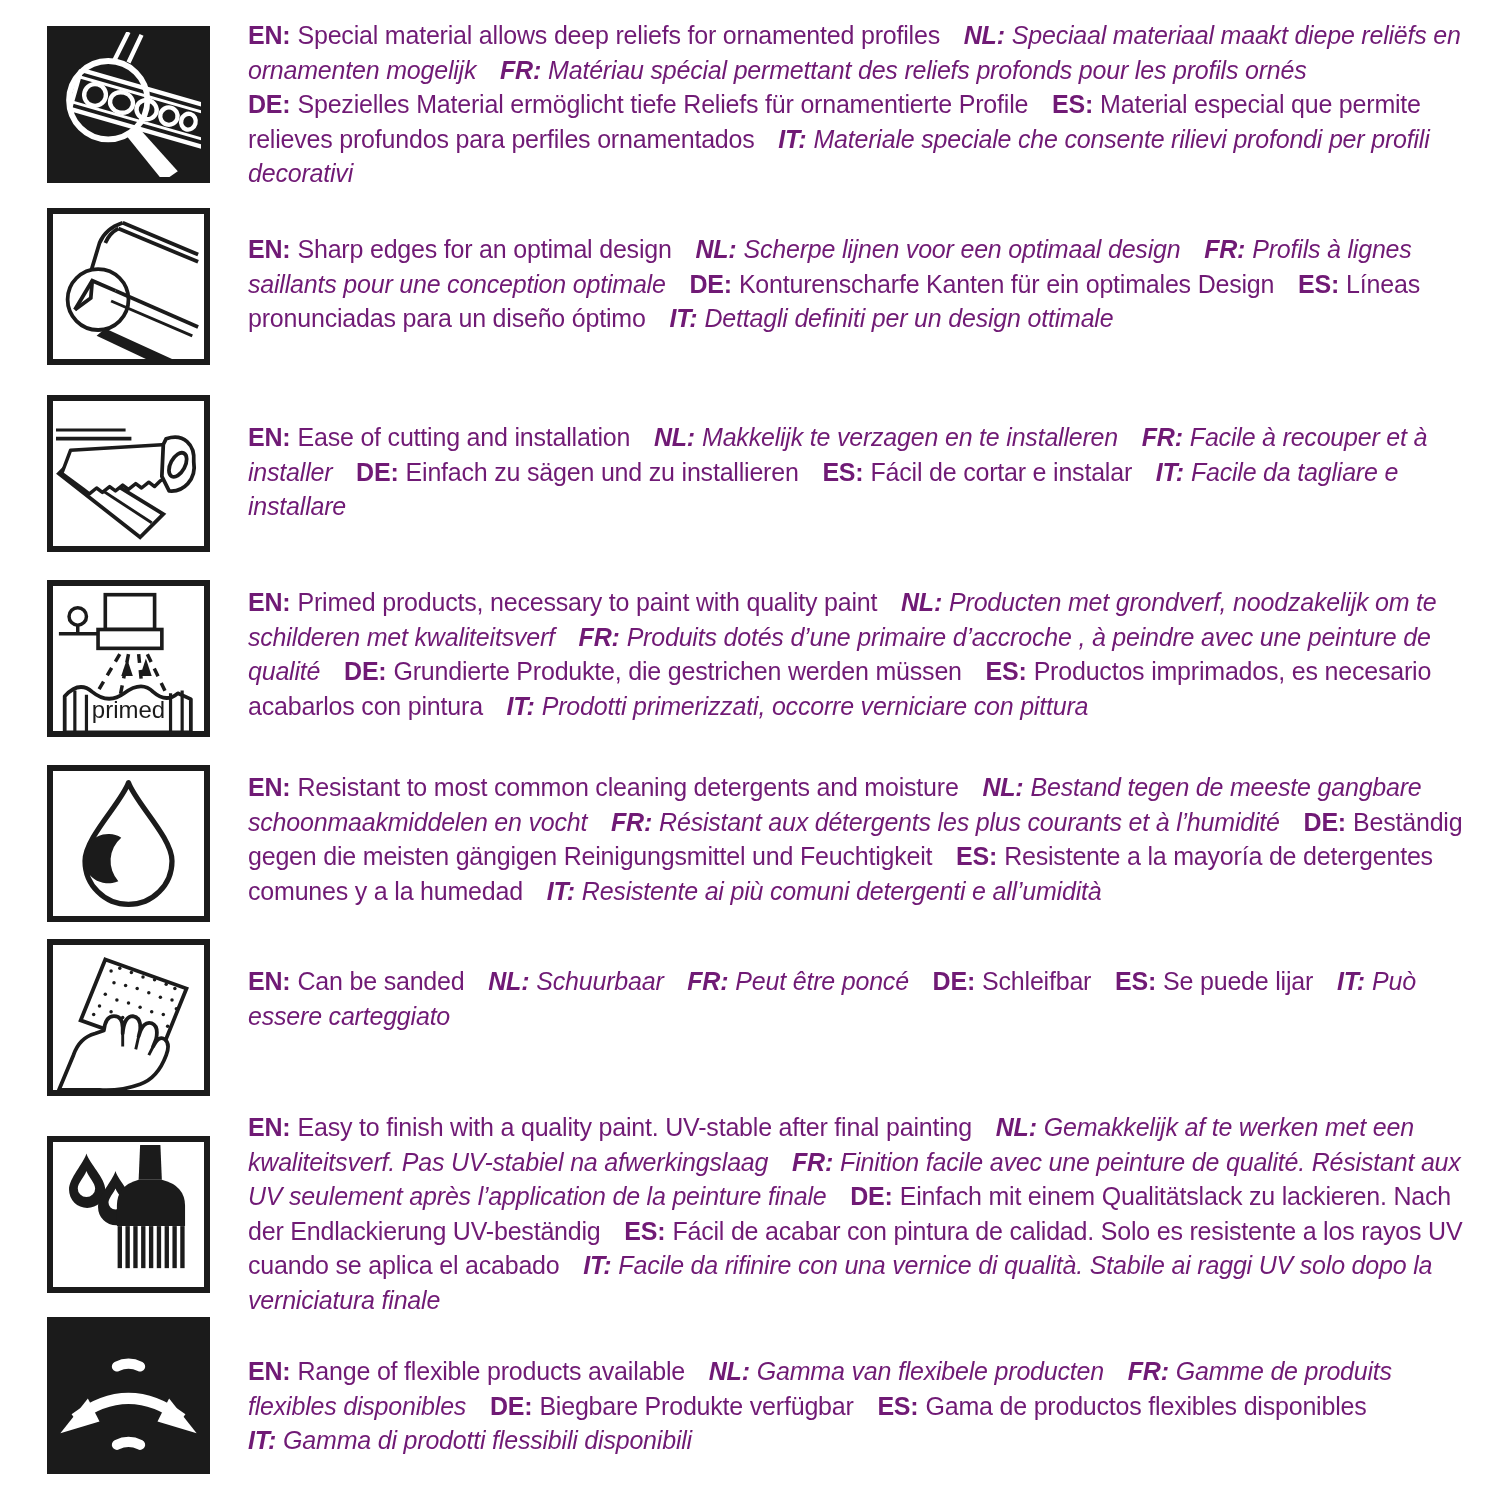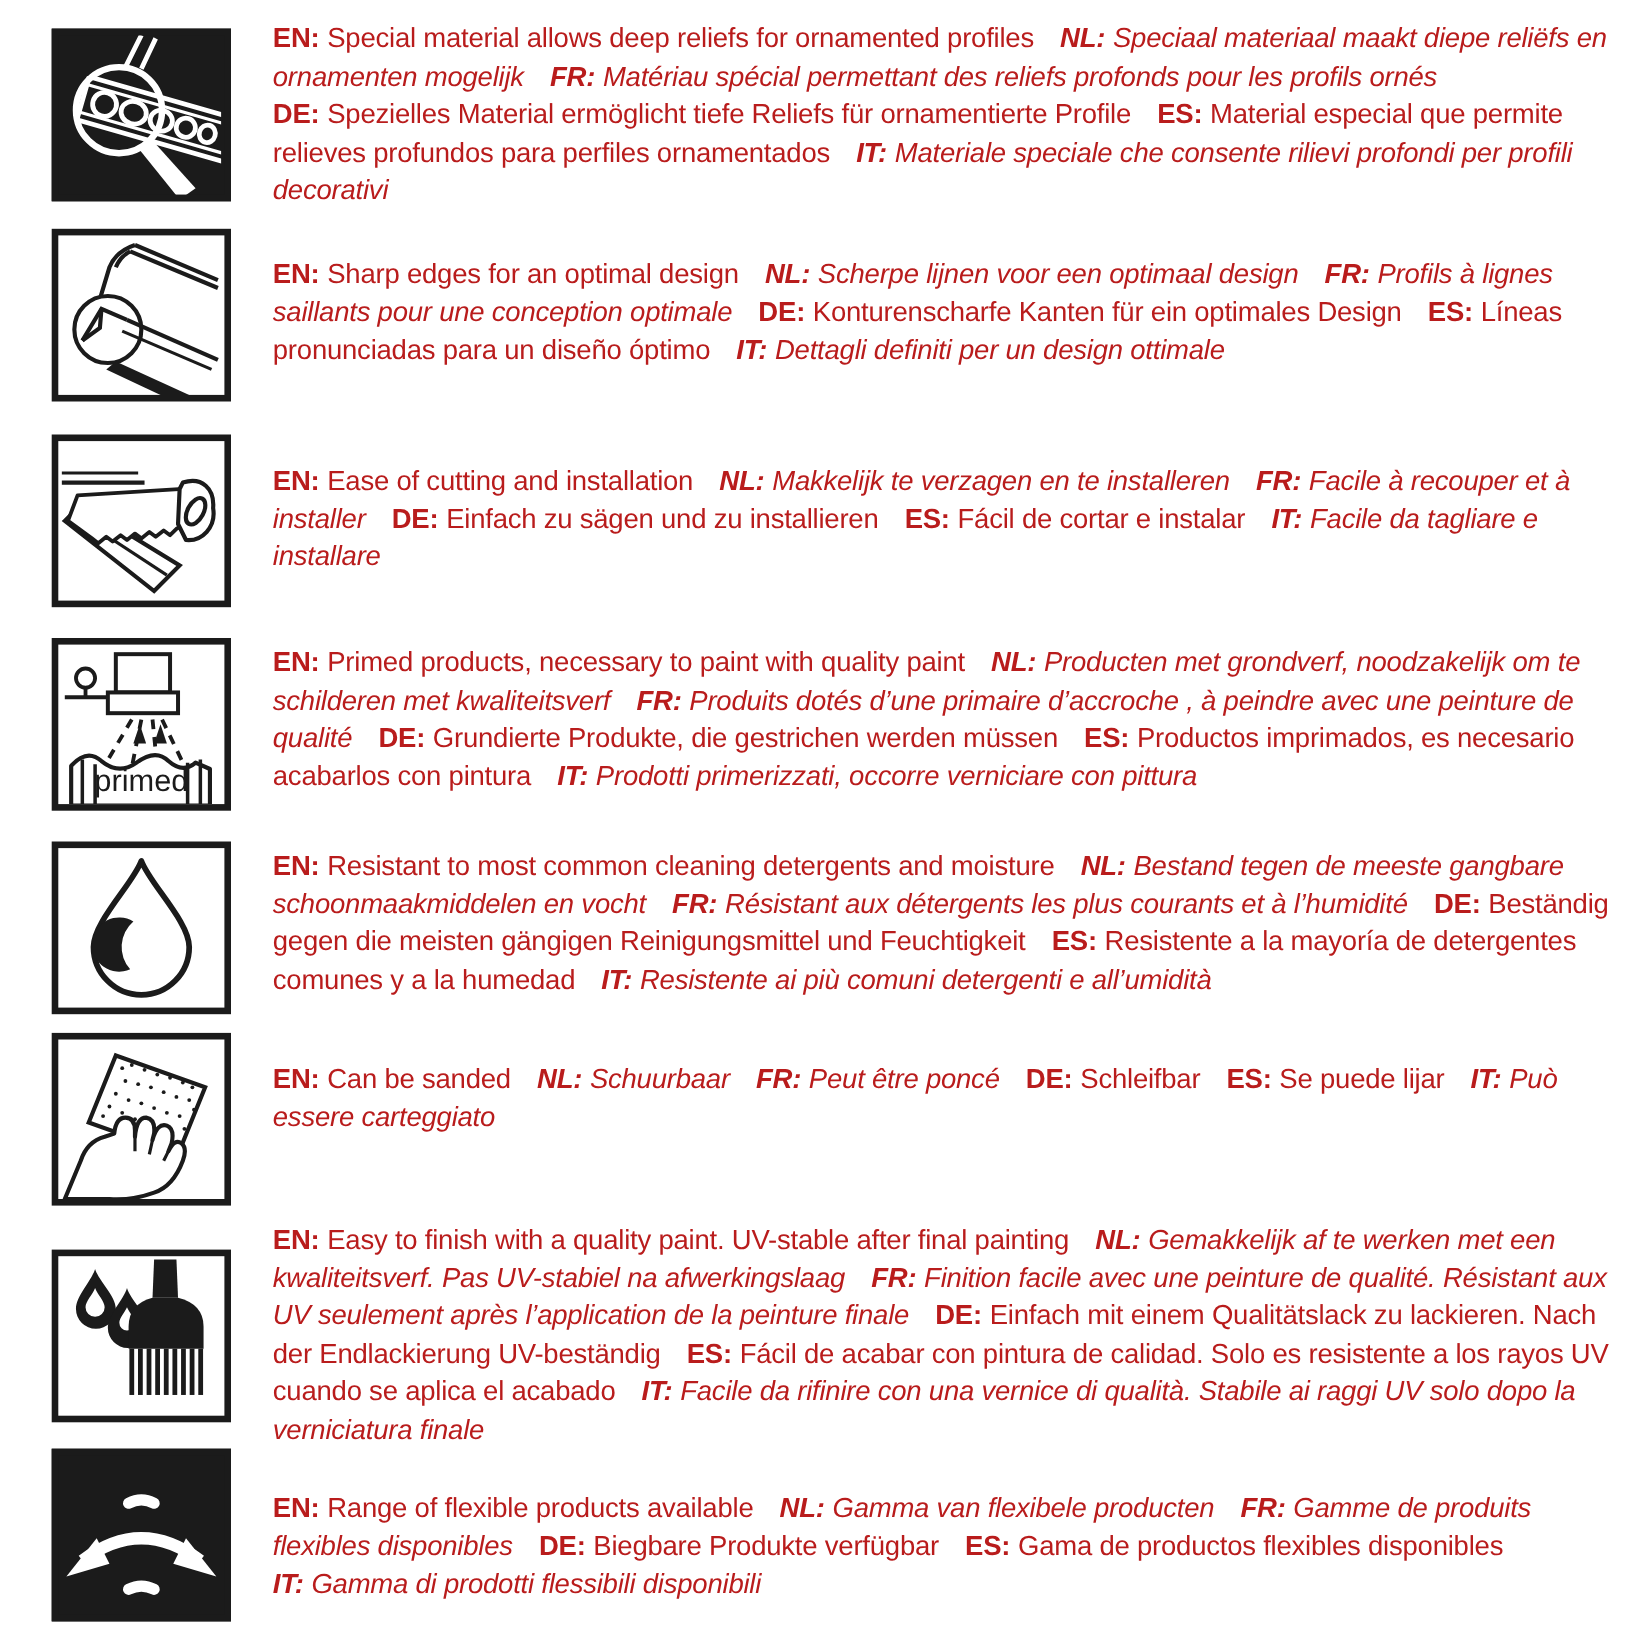--- a/index.html
+++ b/index.html
@@ -6,25 +6,25 @@
   body{width:1500px;height:1500px;font-family:"Liberation Sans",sans-serif;color:#1b1b1b;}
   #sheet{position:relative;width:1500px;height:1500px;background:#ffffff;overflow:hidden;}
   .icon-box{
     position:absolute;left:47px;width:163px;height:157px;
     border:6px solid #1b1b1b;background:#ffffff;box-sizing:border-box;
   }
   .icon-box.inverted{background:#1b1b1b;}
   .icon-svg{position:absolute;left:0;top:0;width:100%;height:100%;}
   .icon-text{
     position:absolute;left:0;right:0;bottom:11px;text-align:center;
-    font-size:28px;line-height:21px;color:#1b1b1b;letter-spacing:0;
+    font-size:24px;line-height:21px;color:#1b1b1b;letter-spacing:0;
   }
   .text-block{
     position:absolute;left:248px;width:1228px;
-    font-size:25px;line-height:34.5px;letter-spacing:-0.2px;color:#b91c1c;
+    font-size:25px;line-height:34.5px;letter-spacing:-0.2px;color:#701a75;
     text-align:left;
   }
   .seg{margin-right:17px;}
   .seg .lab{font-weight:700;margin-right:7px;}
   .seg.it .lab{font-style:italic;}
   .seg.it .tx{font-style:italic;}
   .defs{position:absolute;width:0;height:0;overflow:hidden;}
 </style>
 </head>
 <body>

